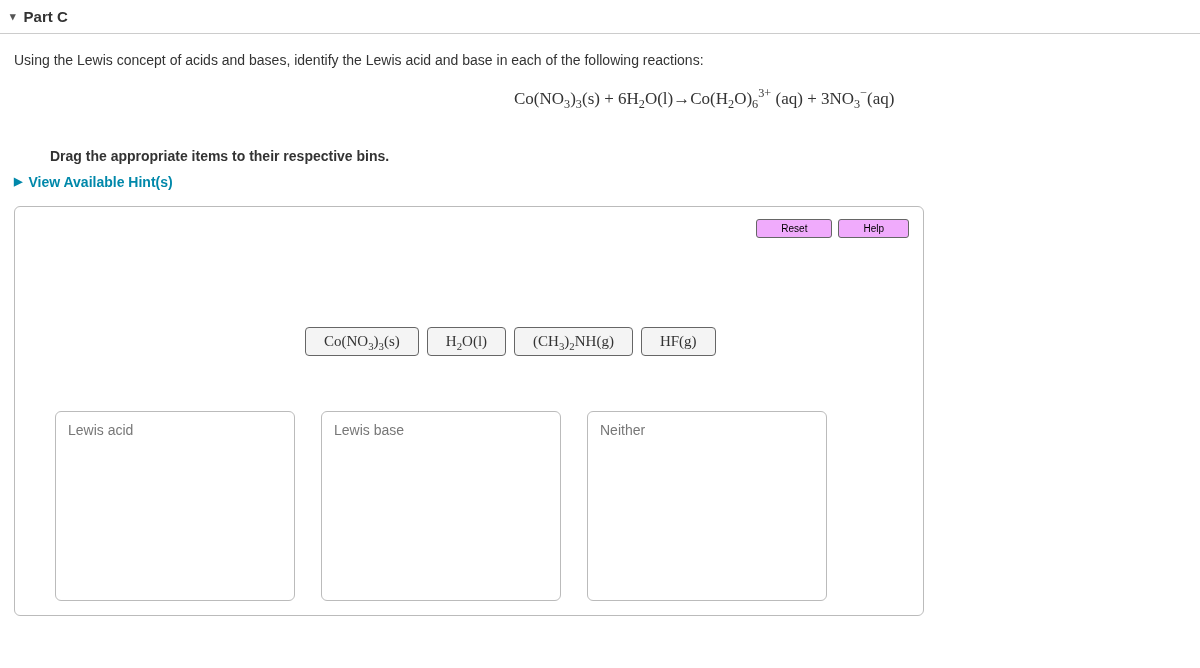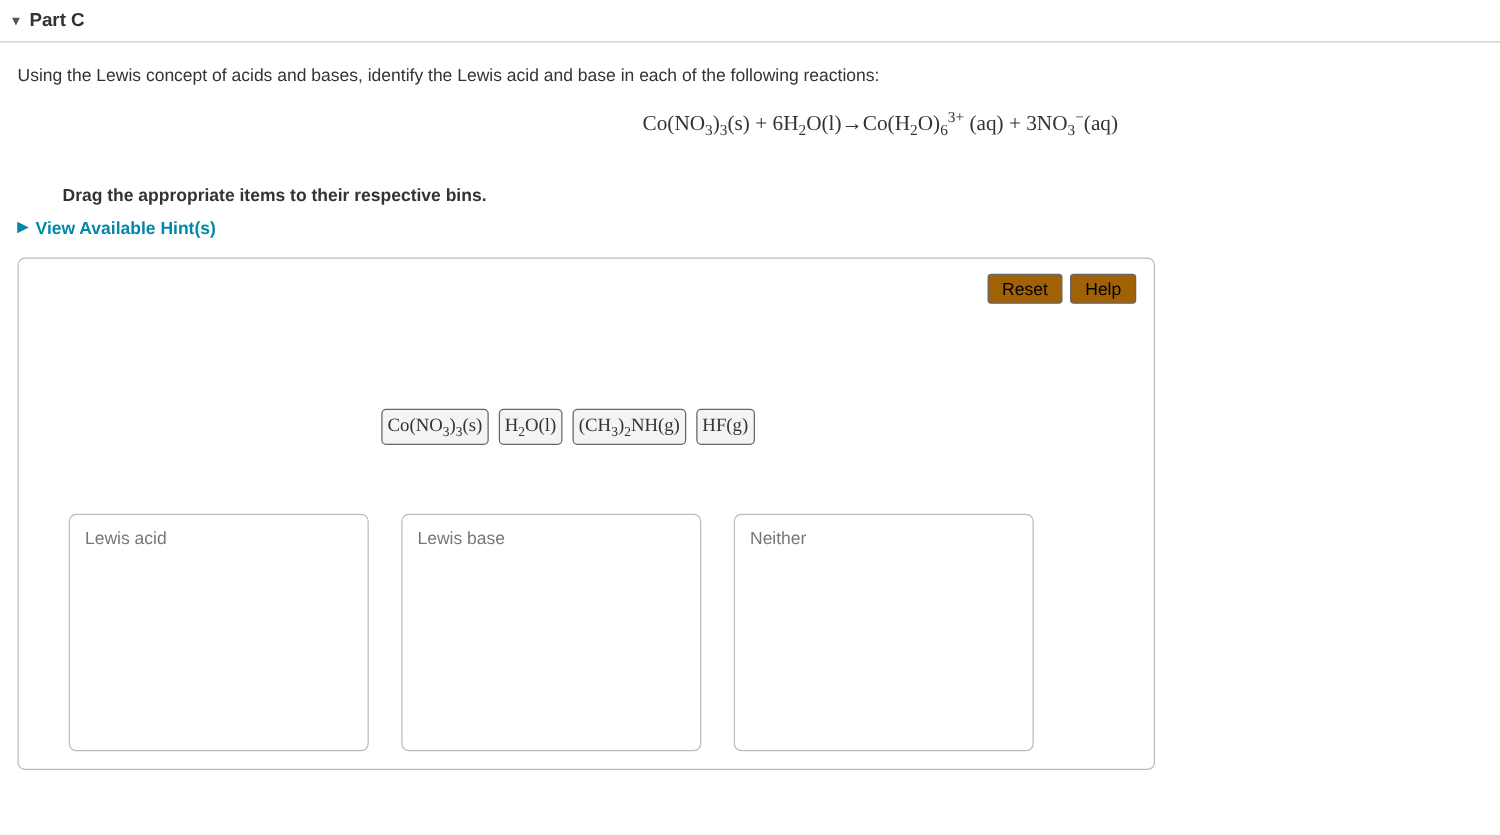--- a/index.html
+++ b/index.html
@@ -67,39 +67,39 @@
     padding: 10px;
   }
   .top-buttons {
     position: absolute;
     top: 12px;
     right: 14px;
     display: flex;
     gap: 6px;
   }
   .top-buttons button {
-    font-size: 14px;
-    padding: 3px 11px;
-    background: #a16207;
+    font-size: 10px;
+    padding: 3px 24px;
+    background: #f0abfc;
     border: 1px solid #666;
     border-radius: 3px;
     cursor: pointer;
   }
   .draggables {
     position: absolute;
     top: 120px;
     left: 290px;
     display: flex;
     gap: 8px;
   }
   .chip {
     border: 1px solid #666;
     border-radius: 4px;
     background: #f4f4f4;
-    padding: 5px 4px;
+    padding: 5px 18px;
     font-family: "Times New Roman", serif;
     font-size: 15px;
     cursor: move;
     white-space: nowrap;
   }
   .bins {
     position: absolute;
     bottom: 14px;
     left: 40px;
     display: flex;

